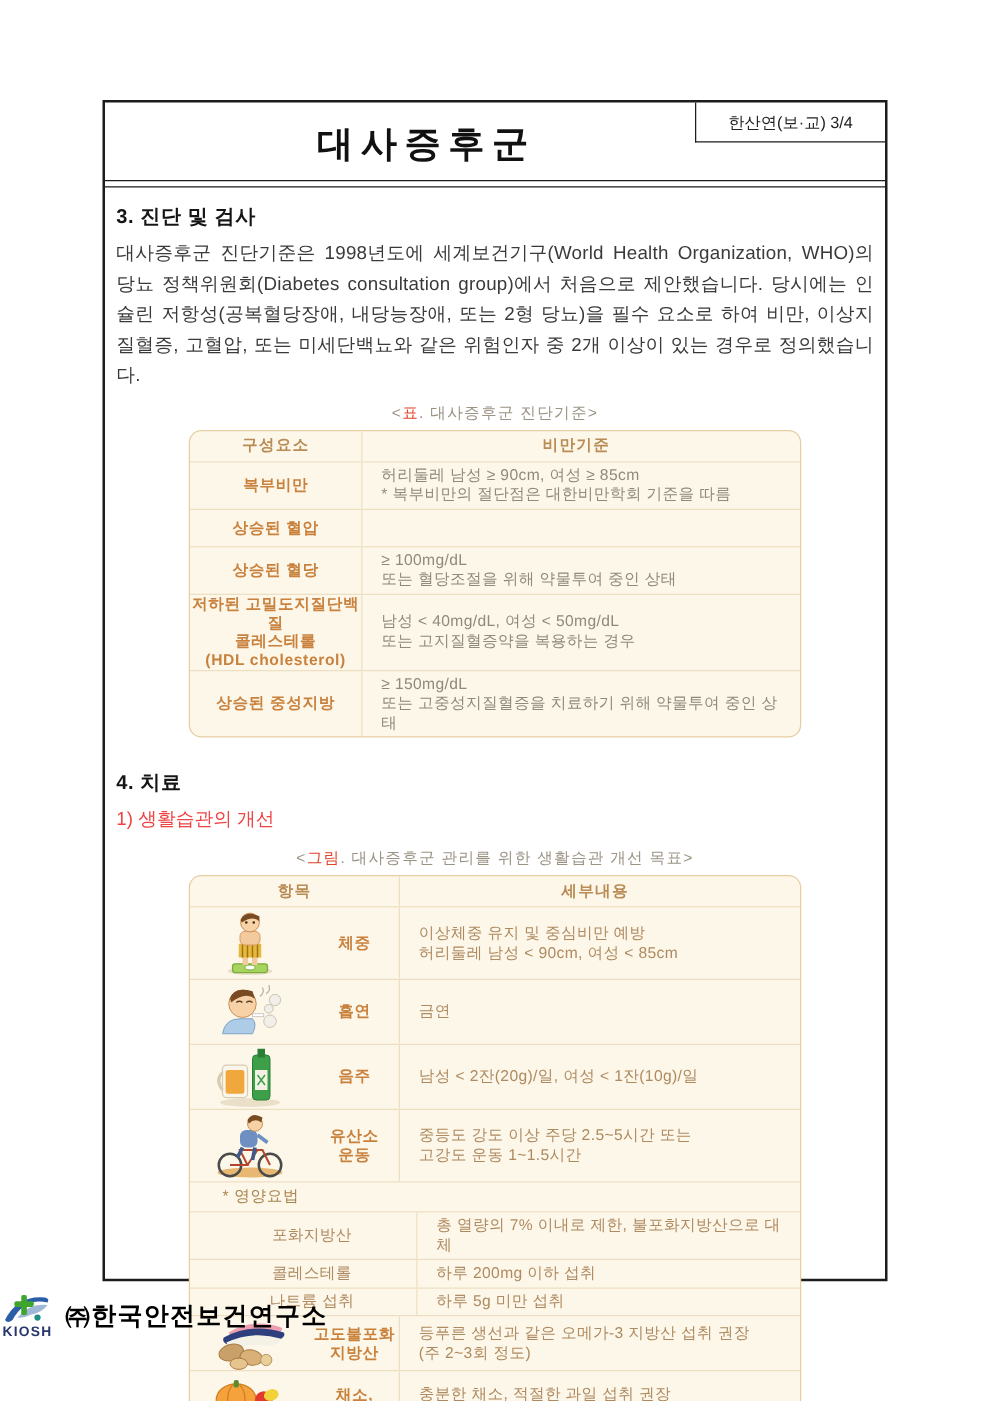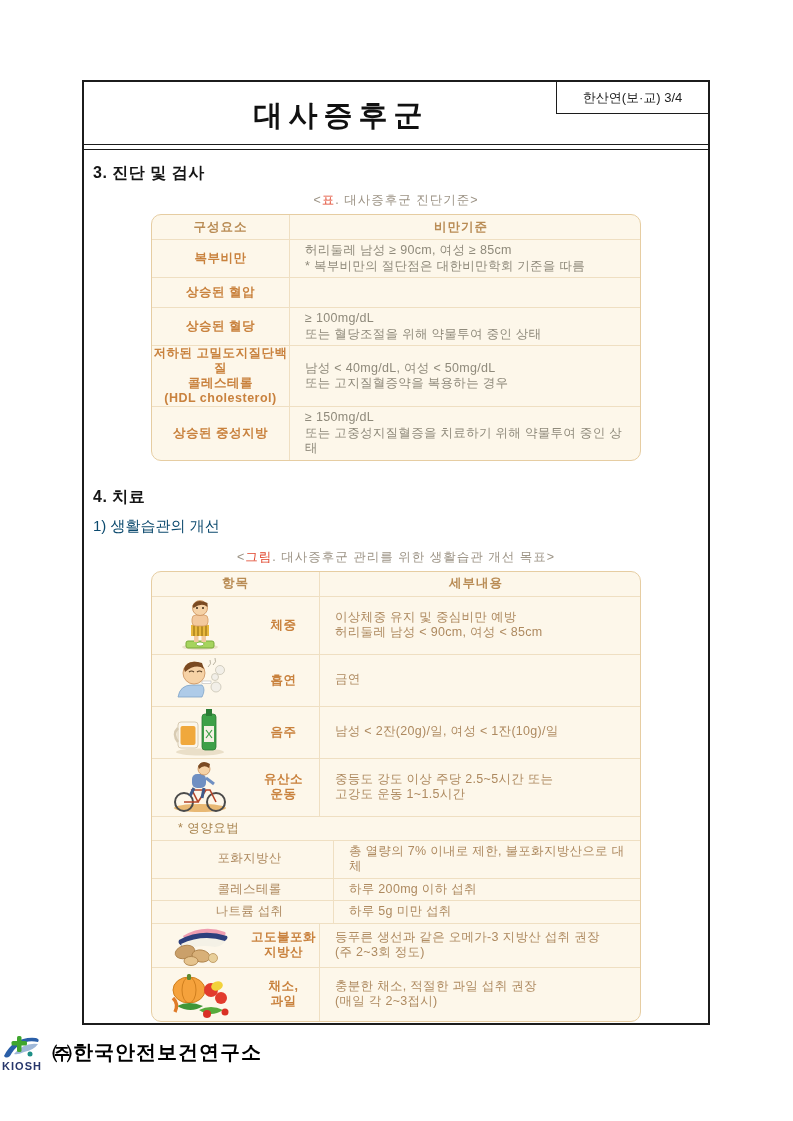--- a/index.html
+++ b/index.html
@@ -17,21 +17,21 @@
     font-size:29px; font-weight:bold; letter-spacing:6px; color:#111; }
   .tag-box { position:absolute; top:0; right:0; width:152px; height:32px;
     border-left:1.5px solid #1c1c1c; border-bottom:1.5px solid #1c1c1c;
     display:flex; align-items:center; justify-content:center; font-size:13px; color:#222; }
   .double-rule { height:6px; border-top:1.5px solid #1c1c1c; border-bottom:1.5px solid #1c1c1c; }
 
   .content { padding:13px 9px 0 9px; }
 
   h3.sec { font-size:16px; font-weight:bold; color:#151515; letter-spacing:0.5px; }
   .para { margin-top:7px; font-size:15px; line-height:24.5px; text-align:justify; color:#3a3a3a; letter-spacing:0.2px; }
-  .sub { margin-top:9px; font-size:15px; color:#0c4a6e; }
+  .sub { margin-top:9px; font-size:15px; color:#ef4444; }
 
   .caption { margin-top:8px; text-align:center; font-size:12.5px; color:#9c9385; letter-spacing:1px; }
   .caption .red { color:#e0432a; }
 
   
   .ctable { margin:5px auto 0 auto; width:490px; background:#fdf7ea;
     border:1px solid #e6cda2; border-radius:10px; overflow:hidden; }
   .trow { display:flex; border-top:1px solid #efdfc2; }
   .trow:first-child { border-top:none; }
   .lcell { border-right:1px solid #efdfc2; display:flex; align-items:center; justify-content:center;
@@ -72,20 +72,21 @@
       <div class="doc-title">대사증후군</div>
       <div class="tag-box">
         <span>한산연(보·교) 3/4</span>
       </div>
     </div>
     <div class="double-rule"></div>
 
     <div class="content">
 
       <h3 class="sec">3. 진단 및 검사</h3>
+      <div class="para">대사증후군 진단기준은 1998년도에 세계보건기구(World Health Organization, WHO)의 당뇨 정책위원회(Diabetes consultation group)에서 처음으로 제안했습니다. 당시에는 인슐린 저항성(공복혈당장애, 내당능장애, 또는 2형 당뇨)을 필수 요소로 하여 비만, 이상지질혈증, 고혈압, 또는 미세단백뇨와 같은 위험인자 중 2개 이상이 있는 경우로 정의했습니다.</div>
 
       <div class="caption"><span>&lt;</span><span class="red">표</span><span>. 대사증후군 진단기준&gt;</span></div>
 
       <div class="ctable t1">
         <div class="trow head">
           <div class="lcell">
               <span class="hdr-txt">구성요소</span>
             </div>
           <div class="rcell">
               <span class="hdr-txt">비만기준</span>

